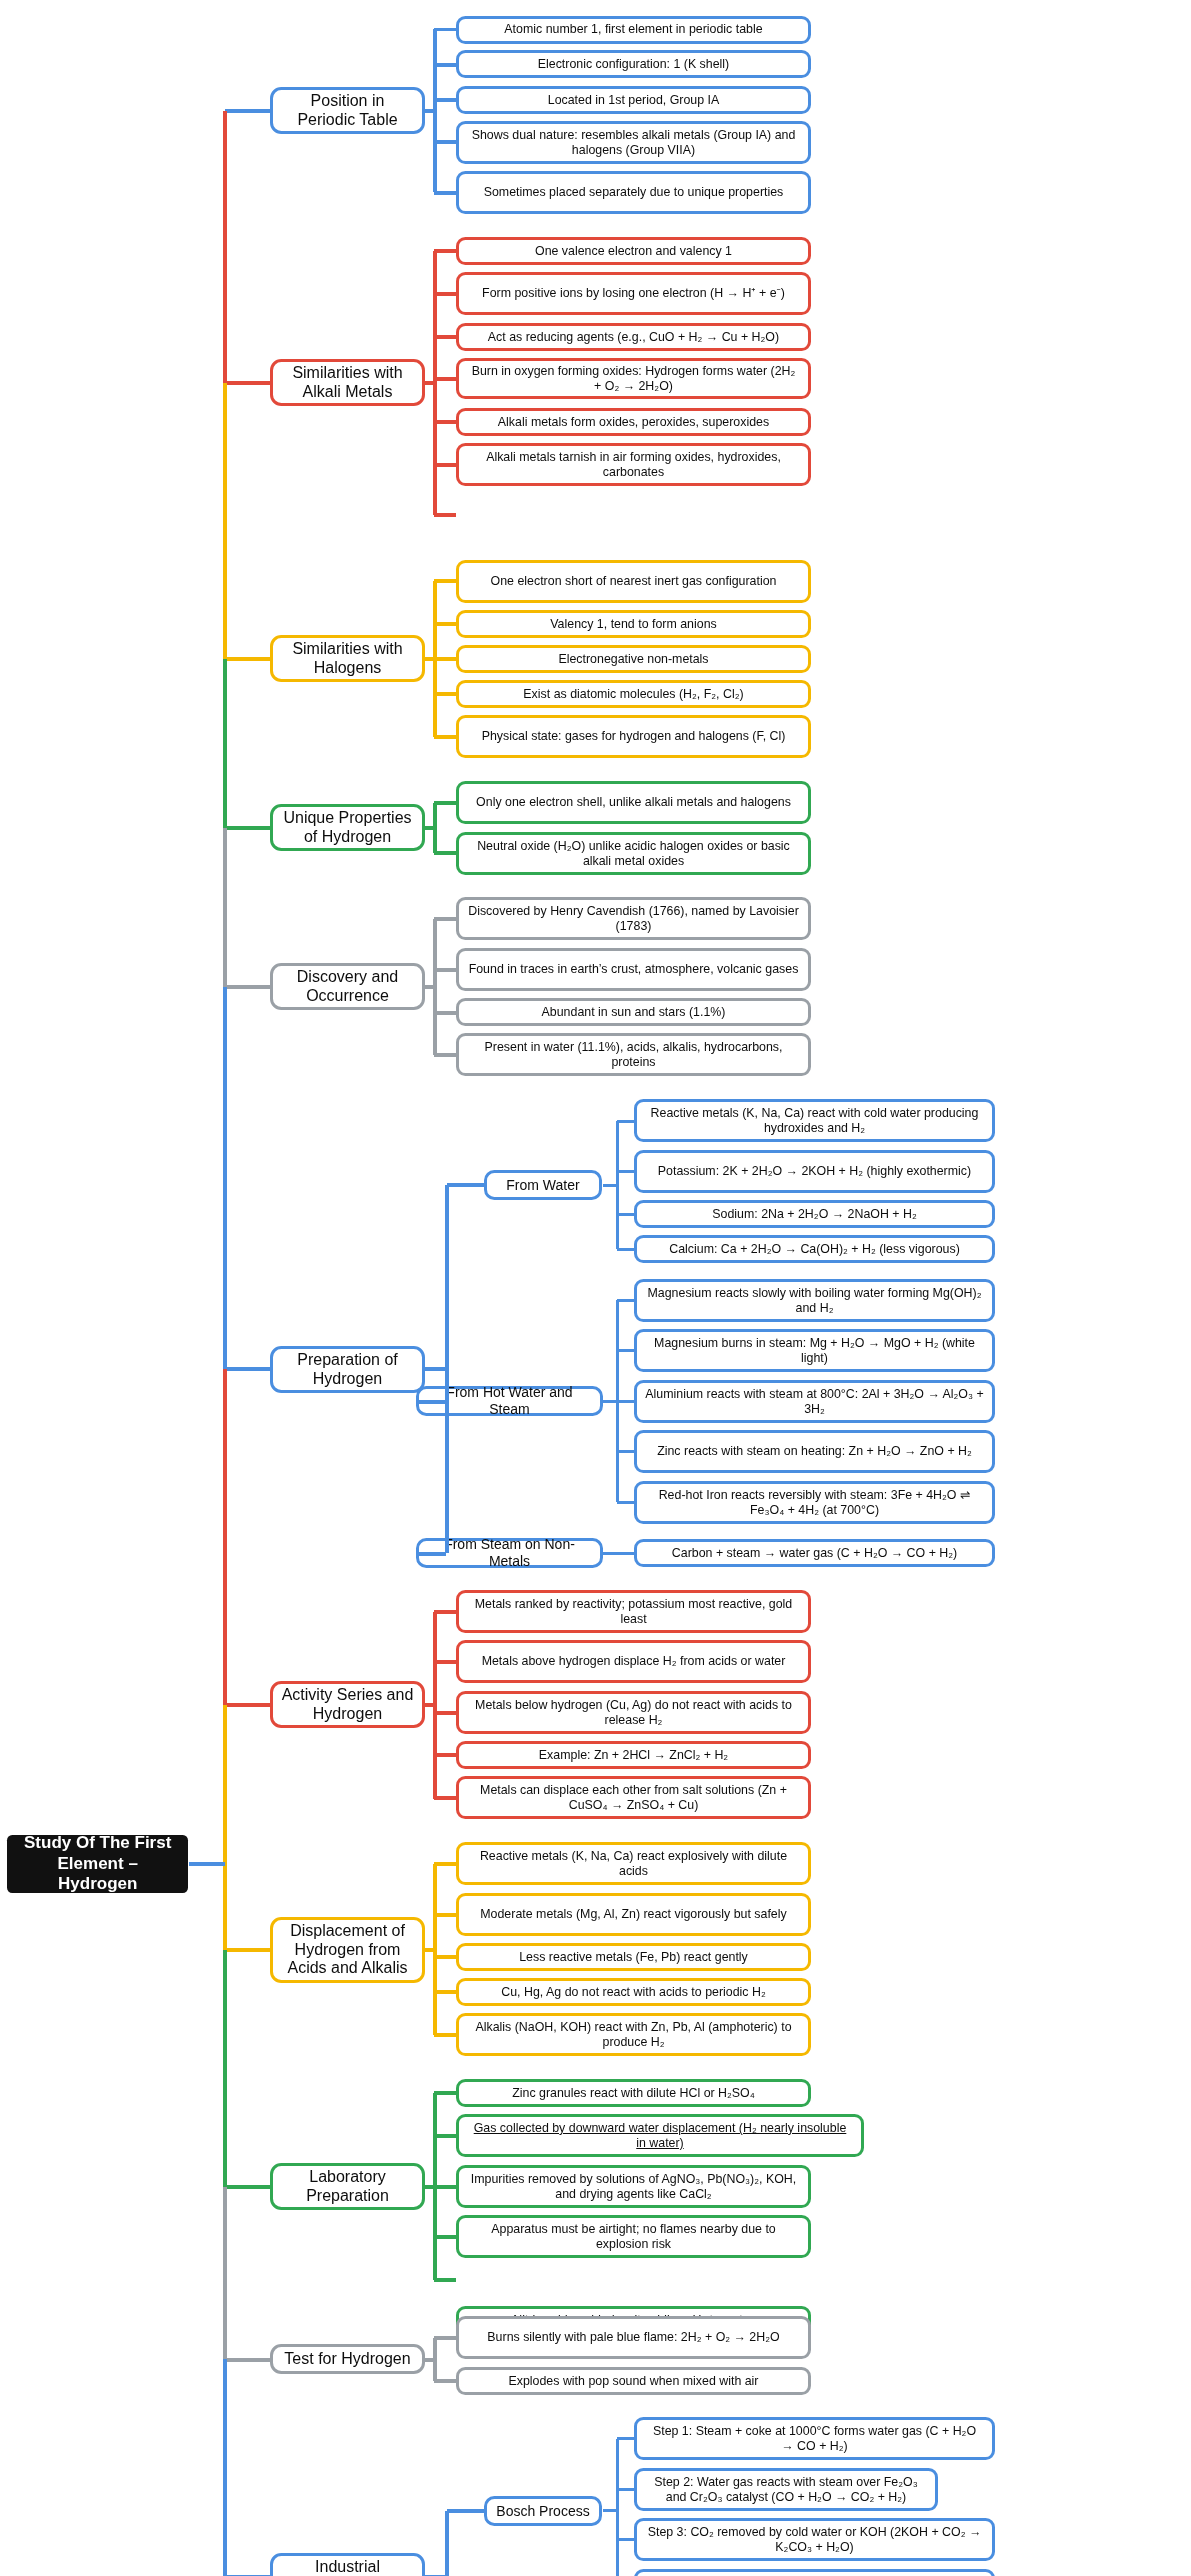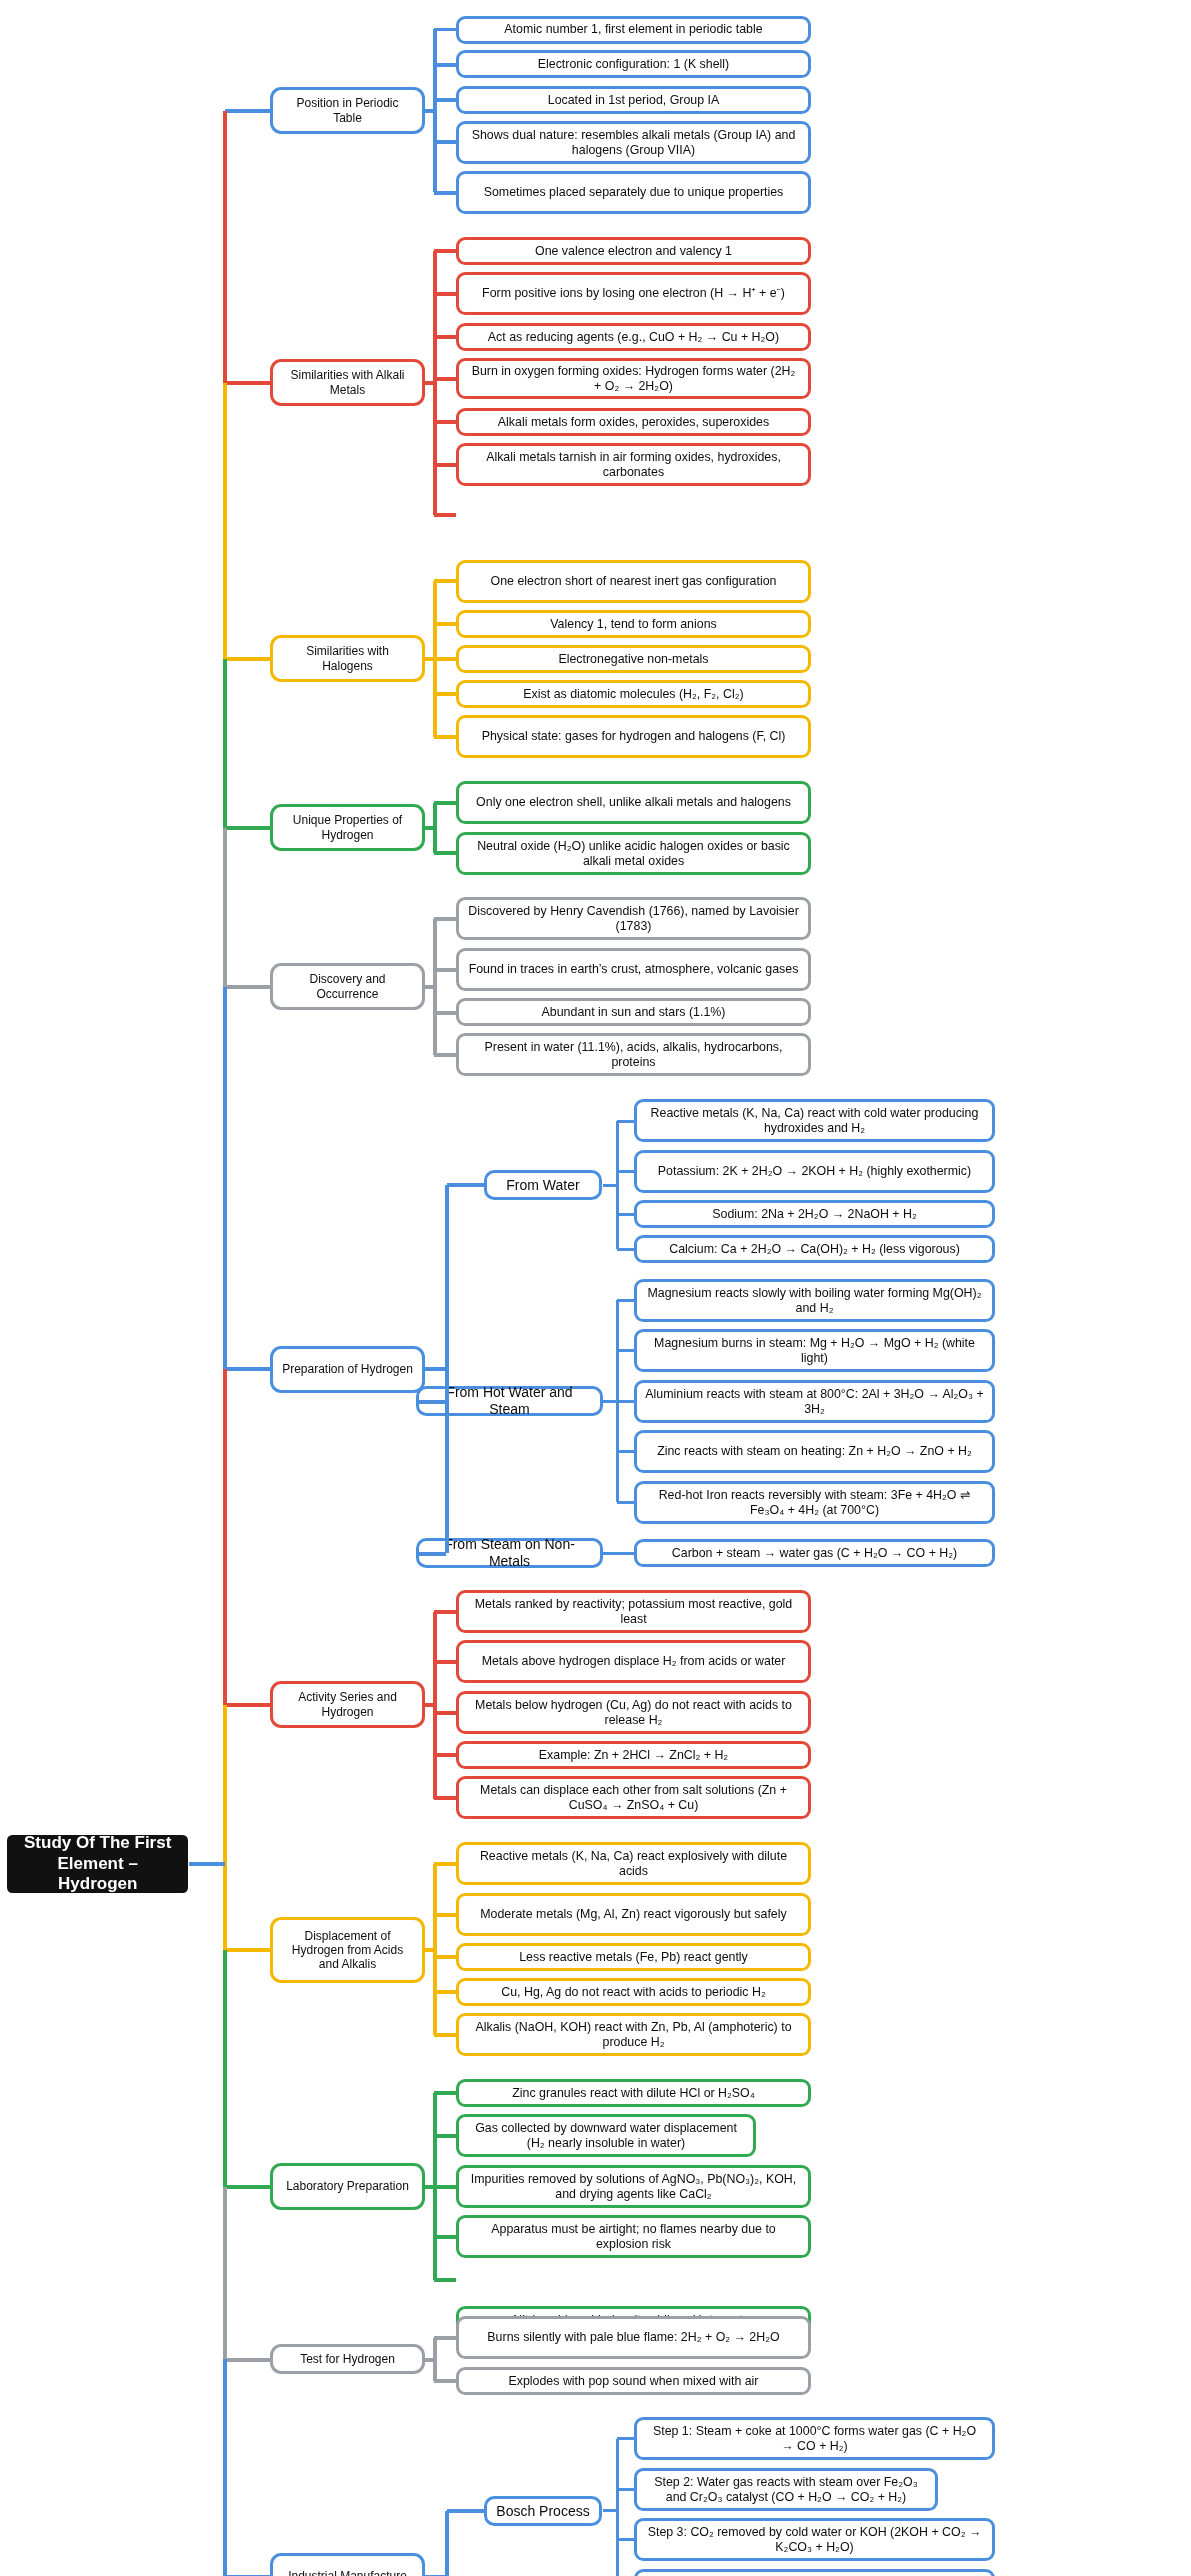--- a/index.html
+++ b/index.html
@@ -21,21 +21,21 @@
     justify-content:center;
     padding:3.1px 8.2px;
     line-height:1.18;
     color:#0d0d0d;
     font-weight:400;
   }
   .root{
     background:#111111;color:#ffffff;border:none;border-radius:5.2px;
     font-weight:700;font-size:17px;line-height:1.22;padding:8.2px 10.3px;
   }
-  .lvl1{font-size:12px;border-radius:11.3px;}
+  .lvl1{font-size:16px;border-radius:11.3px;}
   .lvl2{font-size:14px;border-radius:10.3px;}
   .leaf{font-size:12.4px;border-radius:9.3px;}
 
   
   .c-blue   {border-color:#4a8ee0;}
   .c-red    {border-color:#e2493a;}
   .c-amber  {border-color:#f5b800;}
   .c-green  {border-color:#31a852;}
   .c-grey   {border-color:#9aa0a6;}
 
@@ -170,21 +170,21 @@
       <div class="abs node leaf c-amber" style="left:456px;top:2013px;width:355px;height:43px;">Alkalis (NaOH, KOH) react with Zn, Pb, Al (amphoteric) to produce H₂</div>
       <div class="abs node lvl1 c-amber" style="left:270px;top:1917px;width:155px;height:66px;">Displacement of Hydrogen from Acids and Alkalis</div>
       <div class="ln amber" style="left:433px;top:1864px;width:3.6px;height:171px;"></div>
       <div class="ln amber" style="left:434px;top:1862px;width:21.6px;height:3.6px;"></div>
       <div class="ln amber" style="left:434px;top:1913px;width:21.6px;height:3.6px;"></div>
       <div class="ln amber" style="left:434px;top:1955px;width:21.6px;height:3.6px;"></div>
       <div class="ln amber" style="left:434px;top:1990px;width:21.6px;height:3.6px;"></div>
       <div class="ln amber" style="left:434px;top:2033px;width:21.6px;height:3.6px;"></div>
       <div class="ln amber" style="left:425px;top:1948px;width:9.3px;height:3.6px;"></div>
       <div class="abs node leaf c-green" style="left:456px;top:2079px;width:355px;height:28px;">Zinc granules react with dilute HCl or H₂SO₄</div>
-      <div class="abs node leaf c-green" style="left:456px;top:2114px;width:300px;height:43px;">Gas collected by downward water displacement (H₂ nearly insoluble in water)</div>
+      <div class="abs node leaf c-green" style="left:456px;top:2114px;width:408px;height:43px;text-decoration:underline;">Gas collected by downward water displacement (H₂ nearly insoluble in water)</div>
       <div class="abs node leaf c-green" style="left:456px;top:2165px;width:355px;height:43px;">Impurities removed by solutions of AgNO₃, Pb(NO₃)₂, KOH, and drying agents like CaCl₂</div>
       <div class="abs node leaf c-green" style="left:456px;top:2215px;width:355px;height:43px;">Apparatus must be airtight; no flames nearby due to explosion risk</div>
       <div class="abs node leaf c-green" style="left:456px;top:2266px;width:355px;height:28px;margin-top:40px;">Nitric acid avoided as it oxidizes H₂ to water</div>
       <div class="abs node lvl1 c-green" style="left:270px;top:2163px;width:155px;height:47px;">Laboratory Preparation</div>
       <div class="ln green" style="left:433px;top:2093px;width:3.6px;height:187px;"></div>
       <div class="ln green" style="left:434px;top:2091px;width:21.6px;height:3.6px;"></div>
       <div class="ln green" style="left:434px;top:2134px;width:21.6px;height:3.6px;"></div>
       <div class="ln green" style="left:434px;top:2185px;width:21.6px;height:3.6px;"></div>
       <div class="ln green" style="left:434px;top:2235px;width:21.6px;height:3.6px;"></div>
       <div class="ln green" style="left:434px;top:2278px;width:21.6px;height:3.6px;"></div>

